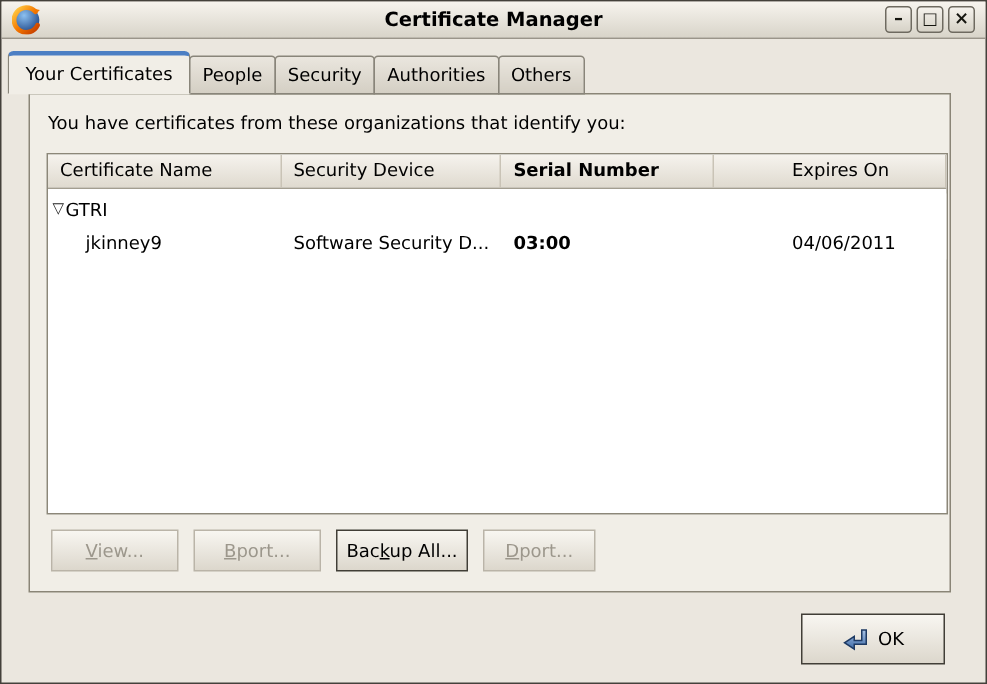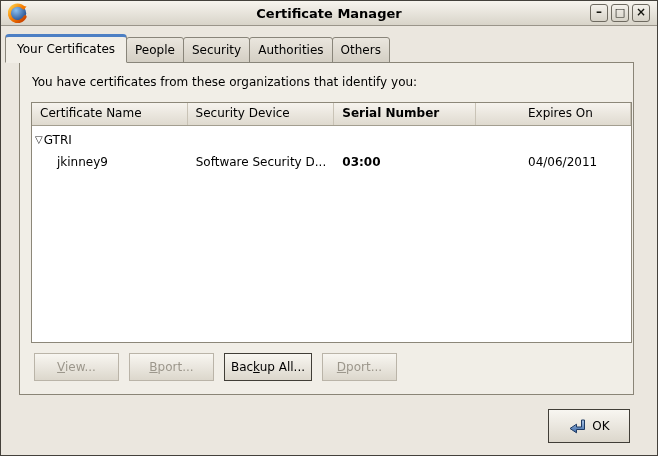--- a/index.html
+++ b/index.html
@@ -109,21 +109,21 @@
     text-align: center;
   }
   .btn.disabled { border-color: #BAB4A8; color: #9C978C; cursor: default; }
   .key { text-decoration: underline; }
   .w-view { width: 85px; } .w-backup { width: 85px; } .w-backupall { width: 88px; }
   .w-import { width: 83px; } .w-delete { width: 75px; }
 
   
   .okrow { display: flex; justify-content: flex-end; padding: 14px 27px 0 0; }
   .btn.ok {
-    width: 82px; height: 27px;
+    width: 96px; height: 27px;
     display: flex; align-items: center; justify-content: center; gap: 6px;
     padding: 16px;
   }
   .enter-icon svg { display: block; }
 </style>
 </head>
 <body>
 
 <div class="window">
 

